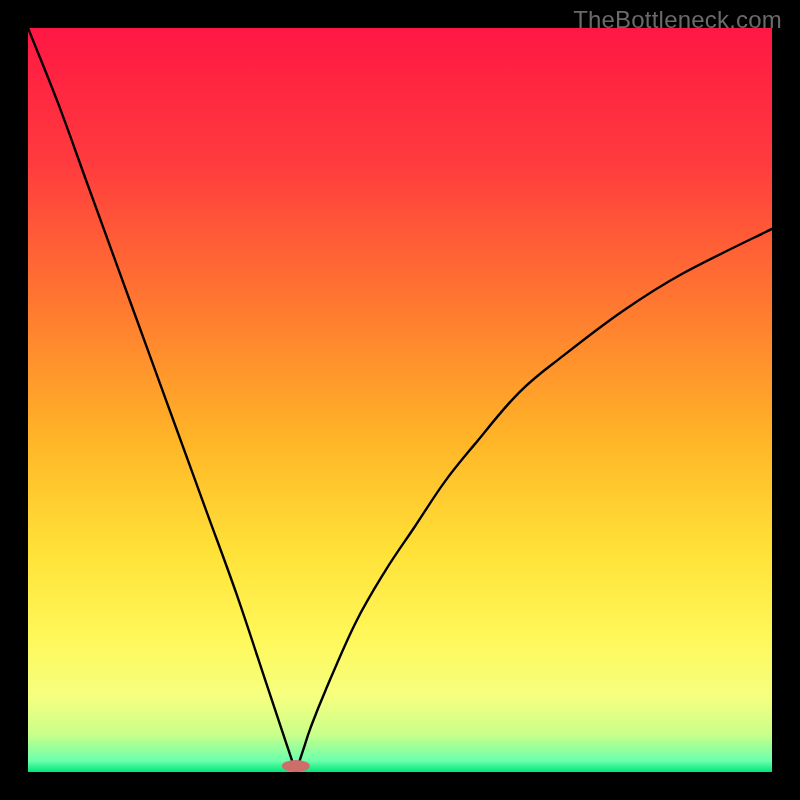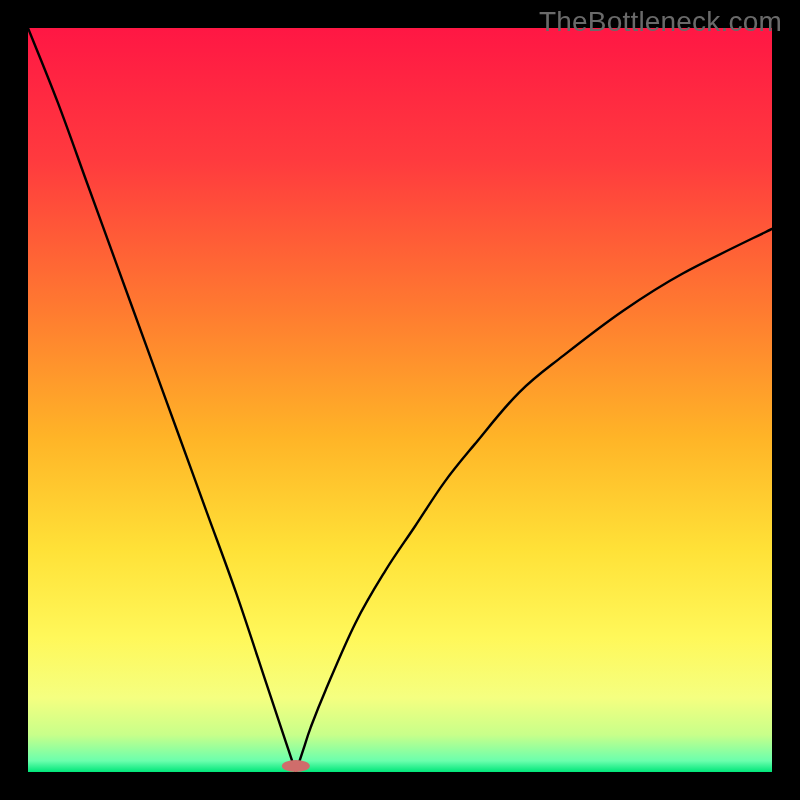--- a/index.html
+++ b/index.html
@@ -15,21 +15,21 @@
     position: relative;
     width: 800px;
     height: 800px;
     background: #000;
   }
   .watermark {
     position: absolute;
     top: 6px;
     right: 18px;
     color: #6a6a6a;
-    font-size: 28px;
+    font-size: 24px;
     font-weight: 400;
     letter-spacing: 0.2px;
     z-index: 5;
   }
   svg.plot {
     position: absolute;
     left: 28px;
     top: 28px;
     width: 744px;
     height: 744px;

